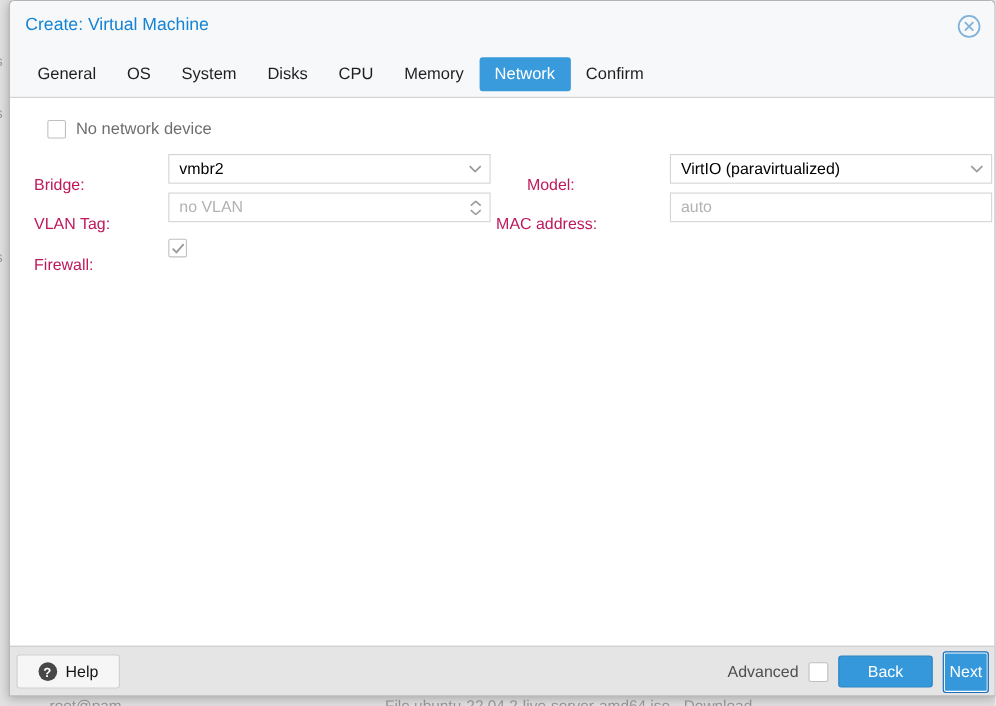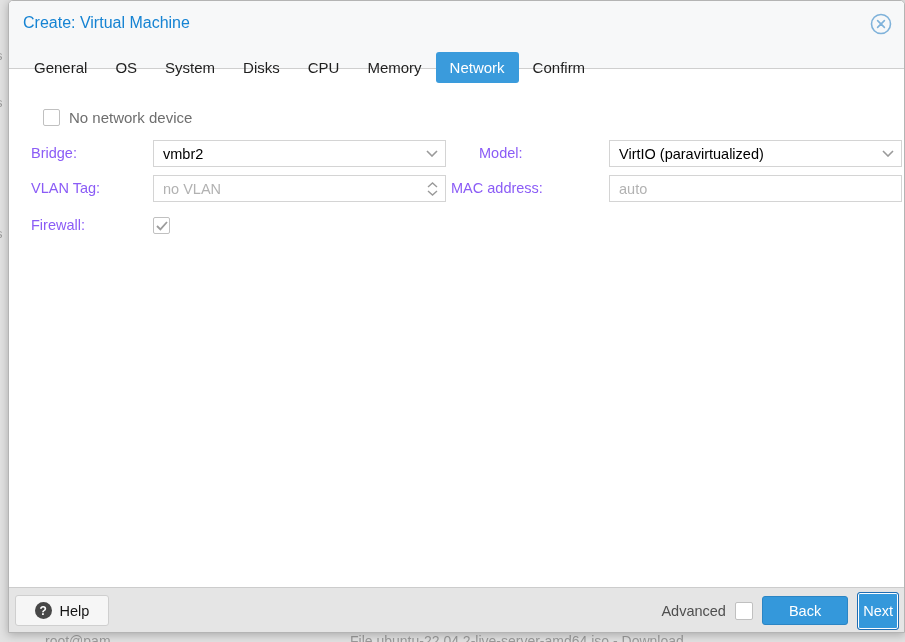--- a/index.html
+++ b/index.html
@@ -20,21 +20,21 @@
   .dialog {
     position:absolute; left:8px; top:0; width:897px; height:633px;
     background:#ffffff;
     border:1px solid #b4b4b4;
     border-radius:5px 5px 0 0;
     box-shadow:0 2px 10px rgba(0,0,0,.25);
     overflow:hidden;
   }
 
   .dlg-header {
-    position:absolute; left:0; top:0; right:0; height:68px;
+    position:absolute; left:0; top:0; right:0; height:88px;
     background:#f7f8f9;
     border-bottom:1px solid #cfcfcf;
   }
   .dlg-title {
     position:absolute; left:14px; top:13px;
     font-size:16px; font-weight:500; color:#1583d3;
   }
   .close-btn {
     position:absolute; right:12px; top:12px; width:22px; height:22px;
     cursor:pointer; display:flex; align-items:center; justify-content:center;
@@ -54,21 +54,21 @@
   .dlg-body { position:absolute; left:0; top:89px; right:0; bottom:45px; background:#fff; }
 
   .cb {
     width:17px; height:17px; background:#fff;
     border:1px solid #c0c0c0; border-radius:2px;
     display:inline-flex; align-items:center; justify-content:center;
     cursor:pointer; flex:0 0 auto;
   }
   .cb svg { display:block; }
 
-  .field-label { position:absolute; font-size:14.5px; color:#8b5cf6; line-height:27px; }
+  .field-label { position:absolute; font-size:14.5px; color:#be185d; line-height:27px;margin-top:16px; }
 
   .fld {
     position:absolute; height:27px; background:#fff;
     border:1px solid #d4d4d4; display:flex; align-items:center;
   }
   .fld input {
     flex:1; height:100%; border:none; outline:none; background:transparent;
     font-family:"Liberation Sans","DejaVu Sans",sans-serif;
     font-size:14.5px; color:#000; padding:0 9px;
   }

